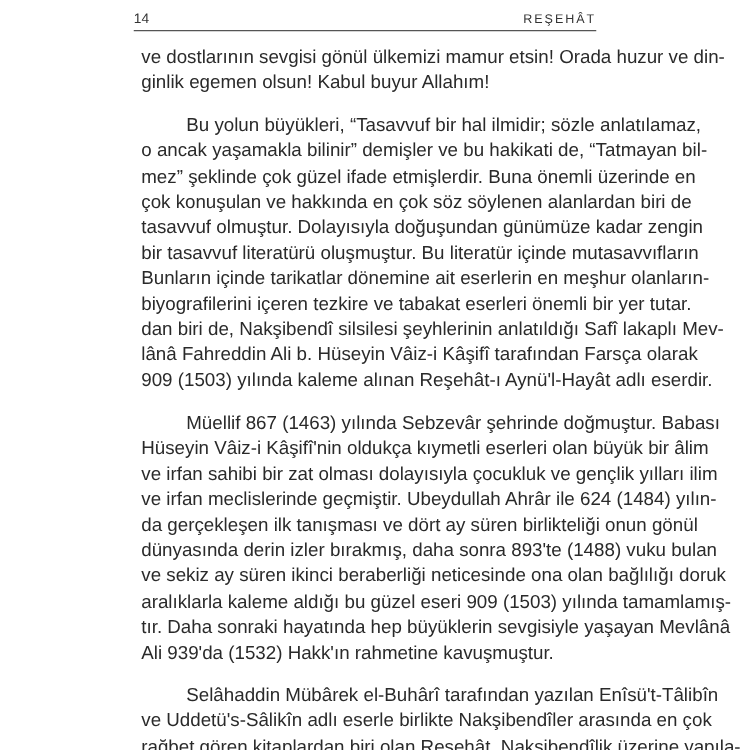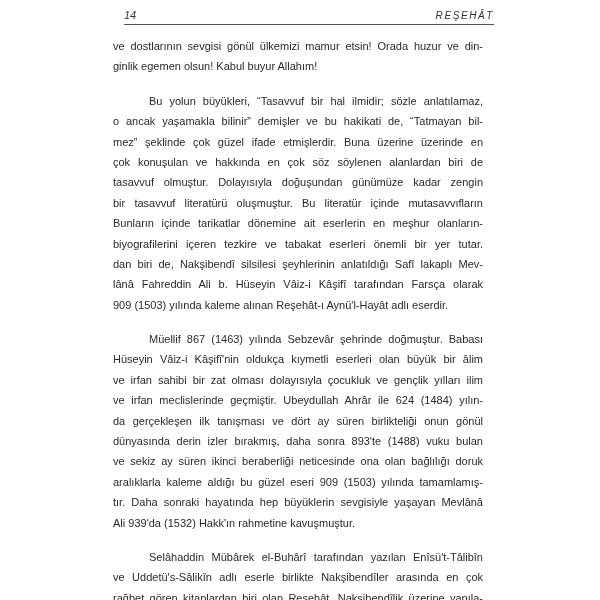--- a/index.html
+++ b/index.html
@@ -1,25 +1,25 @@
 <!DOCTYPE html>
 <html><head>
 <meta charset="utf-8">
 <style>
   html, body { margin: 0; padding: 0; background: #ffffff; }
   body { width: 600px; height: 600px; position: relative; overflow: hidden;
          font-family: "Liberation Sans", "DejaVu Sans", sans-serif; color: #2a2a2a; }
   .page { position: absolute; left: 0; top: 0; width: 600px; height: 600px; background: #fff; }
-  .header { position: absolute; left: 124px; top: 8px; width: 370px; height: 16px;
-            border-bottom: 1px solid #555; font-style: italic; }
+  .header { position: absolute; left: 107px; top: 8px; width: 370px; height: 16px;
+            border-bottom: 1px solid #555; }
   .page-num { position: absolute; left: 0; top: 1px; font-size: 11px; color: #333; }
   .running-title { position: absolute; right: 0; top: 2px; font-size: 10px; letter-spacing: 1.6px; color: #333; }
   .body { position: absolute; left: 113px; top: 36px; width: 370px; }
   .para { margin: 0; }
-  .line { display: block; height: 20.4px; line-height: 20.4px; font-size: 11px;
+  .line { display: block; height: 20.4px; line-height: 20.4px; font-size: 15px;
           text-align: justify; text-align-last: justify; white-space: nowrap; }
   .line.last { text-align-last: left; }
   .line.indent { text-indent: 36px; }
   .para + .para { margin-top: 14px; }
 </style>
 </head>
 <body>
 
 <div class="page">
   <div class="header">
@@ -30,21 +30,21 @@
   <div class="body">
 
     <div class="para">
       <span class="line">ve dostlarının sevgisi gönül ülkemizi mamur etsin! Orada huzur ve din-</span>
       <span class="line last">ginlik egemen olsun! Kabul buyur Allahım!</span>
     </div>
 
     <div class="para">
       <span class="line indent">Bu yolun büyükleri, “Tasavvuf bir hal ilmidir; sözle anlatılamaz,</span>
       <span class="line">o ancak yaşamakla bilinir” demişler ve bu hakikati de, “Tatmayan bil-</span>
-      <span class="line">mez” şeklinde çok güzel ifade etmişlerdir. Buna üzerine üzerinde en</span>
+      <span class="line">mez” şeklinde çok güzel ifade etmişlerdir. Buna önemli üzerinde en</span>
       <span class="line">çok konuşulan ve hakkında en çok söz söylenen alanlardan biri de</span>
       <span class="line">tasavvuf olmuştur. Dolayısıyla doğuşundan günümüze kadar zengin</span>
       <span class="line">bir tasavvuf literatürü oluşmuştur. Bu literatür içinde mutasavvıfların</span>
       <span class="line">Bunların içinde tarikatlar dönemine ait eserlerin en meşhur olanların-</span>
       <span class="line">biyografilerini içeren tezkire ve tabakat eserleri önemli bir yer tutar.</span>
       <span class="line">dan biri de, Nakşibendî silsilesi şeyhlerinin anlatıldığı Safî lakaplı Mev-</span>
       <span class="line">lânâ Fahreddin Ali b. Hüseyin Vâiz-i Kâşifî tarafından Farsça olarak</span>
       <span class="line last">909 (1503) yılında kaleme alınan Reşehât-ı Aynü'l-Hayât adlı eserdir.</span>
     </div>
 

